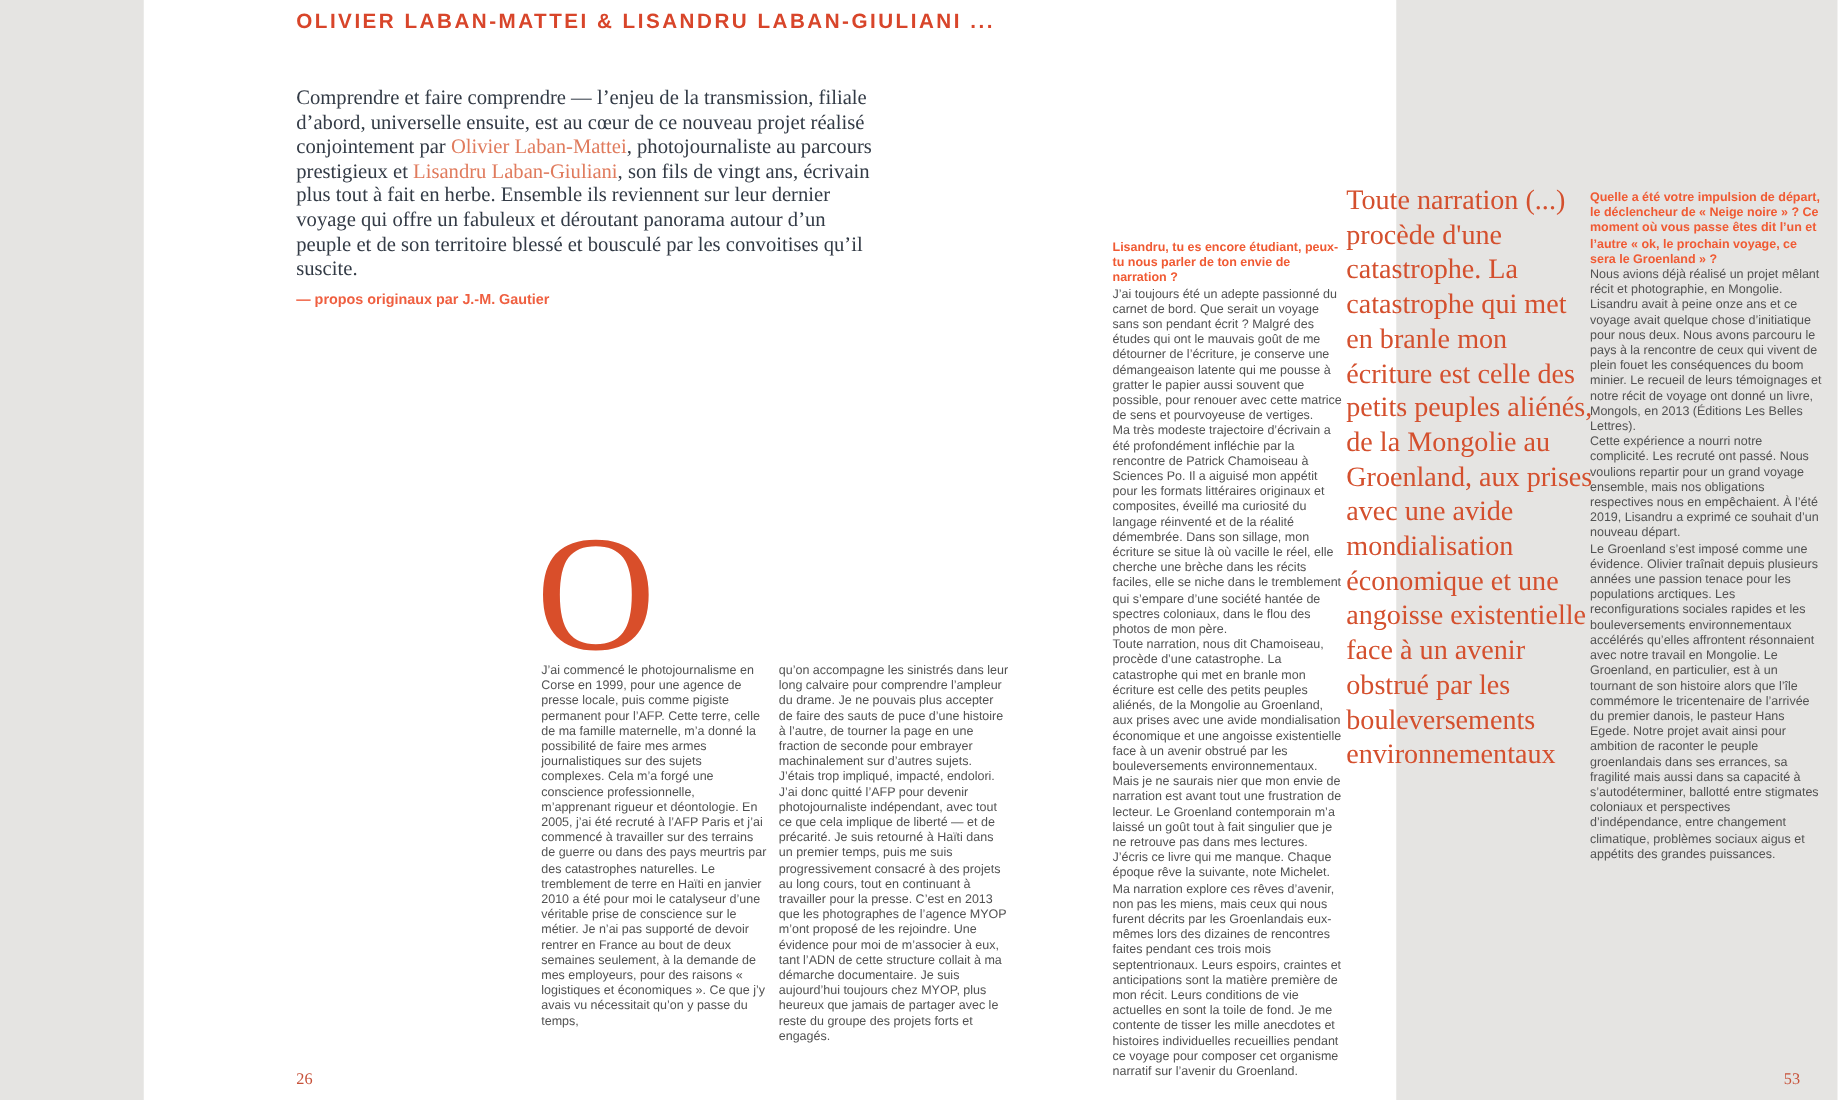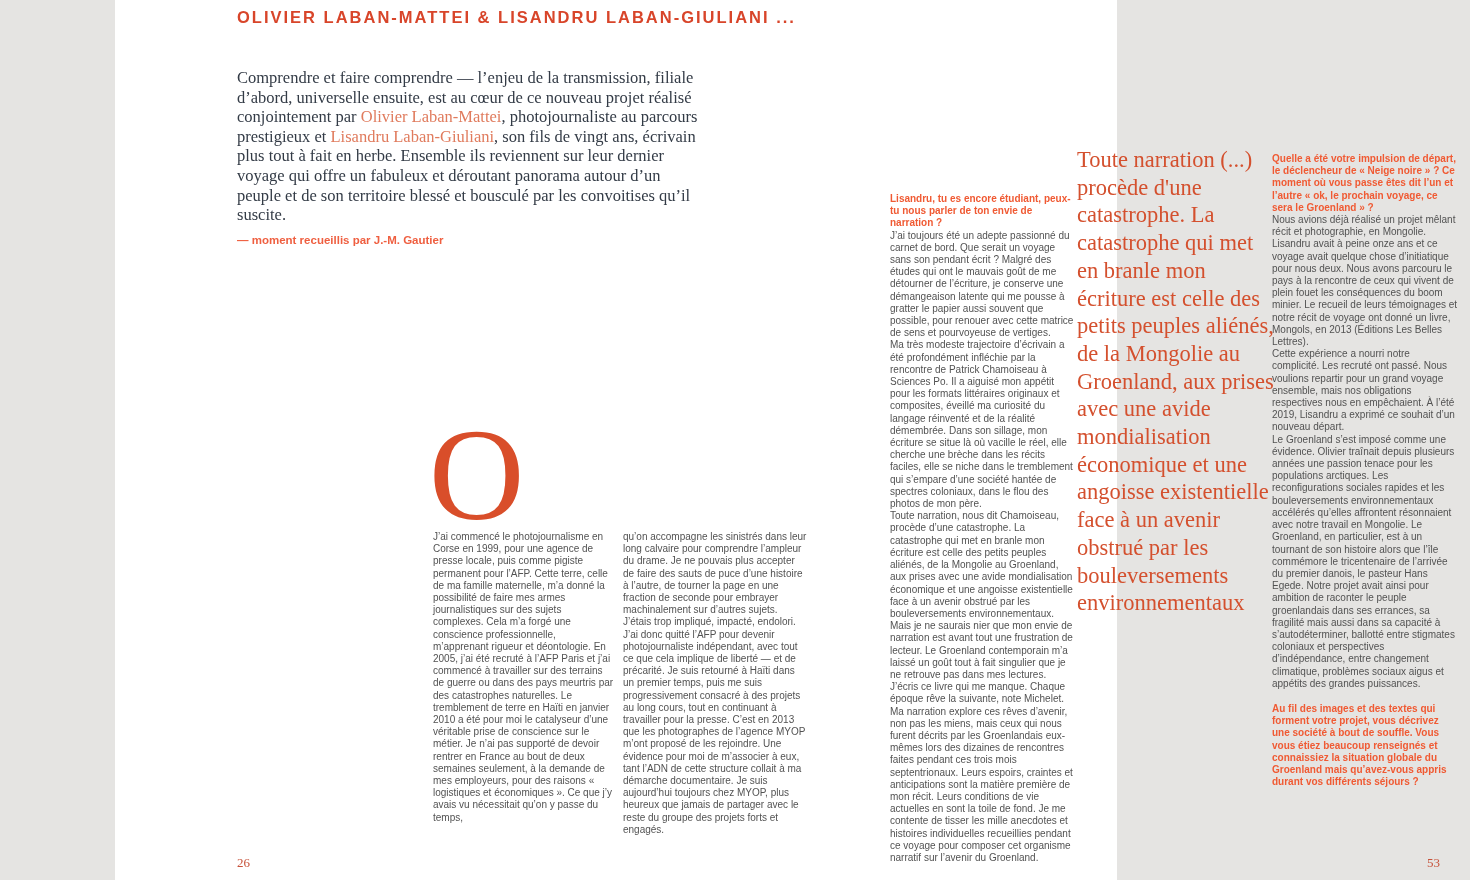--- a/index.html
+++ b/index.html
@@ -65,21 +65,21 @@
 </style>
 </head>
 <body>
 
 <div class="spread">
 
   <h1 class="abs page-title">OLIVIER LABAN-MATTEI &amp; LISANDRU LABAN-GIULIANI ...</h1>
 
   <p class="abs intro"><span>Comprendre et faire comprendre — l’enjeu de la transmission, filiale d’abord, universelle ensuite, est au cœur de ce nouveau projet réalisé conjointement par </span><span class="name">Olivier Laban-Mattei</span><span>, photojournaliste au parcours prestigieux et </span><span class="name">Lisandru Laban-Giuliani</span><span>, son fils de vingt ans, écrivain plus tout à fait en herbe. Ensemble ils reviennent sur leur dernier voyage qui offre un fabuleux et déroutant panorama autour d’un peuple et de son territoire blessé et bousculé par les convoitises qu’il suscite.</span></p>
 
-  <p class="abs byline">— moment recueillis par J.-M. Gautier</p>
+  <p class="abs byline">— propos originaux par J.-M. Gautier</p>
 
   <div class="abs dropcap">O</div>
 
   <div class="abs col col1">
     <p>J’ai commencé le photojournalisme en Corse en 1999, pour une agence de presse locale, puis comme pigiste permanent pour l’AFP. Cette terre, celle de ma famille maternelle, m’a donné la possibilité de faire mes armes journalistiques sur des sujets complexes. Cela m’a forgé une conscience professionnelle, m’apprenant rigueur et déontologie. En 2005, j’ai été recruté à l’AFP Paris et j’ai commencé à travailler sur des terrains de guerre ou dans des pays meurtris par des catastrophes naturelles. Le tremblement de terre en Haïti en janvier 2010 a été pour moi le catalyseur d’une véritable prise de conscience sur le métier. Je n’ai pas supporté de devoir rentrer en France au bout de deux semaines seulement, à la demande de mes employeurs, pour des raisons « logistiques et économiques ». Ce que j’y avais vu nécessitait qu’on y passe du temps,</p>
   </div>
 
   <div class="abs col col2">
     <p>qu’on accompagne les sinistrés dans leur long calvaire pour comprendre l’ampleur du drame. Je ne pouvais plus accepter de faire des sauts de puce d’une histoire à l’autre, de tourner la page en une fraction de seconde pour embrayer machinalement sur d’autres sujets. J’étais trop impliqué, impacté, endolori. J’ai donc quitté l’AFP pour devenir photojournaliste indépendant, avec tout ce que cela implique de liberté — et de précarité. Je suis retourné à Haïti dans un premier temps, puis me suis progressivement consacré à des projets au long cours, tout en continuant à travailler pour la presse. C’est en 2013 que les photographes de l’agence MYOP m’ont proposé de les rejoindre. Une évidence pour moi de m’associer à eux, tant l’ADN de cette structure collait à ma démarche documentaire. Je suis aujourd’hui toujours chez MYOP, plus heureux que jamais de partager avec le reste du groupe des projets forts et engagés.</p>
   </div>
@@ -95,21 +95,20 @@
   <blockquote class="abs pull-quote">Toute narration (...) procède d'une catastrophe. La catastrophe qui met en branle mon écriture est celle des petits peuples aliénés, de la Mongolie au Groenland, aux prises avec une avide mondialisation économique et une angoisse existentielle face à un avenir obstrué par les bouleversements environnementaux</blockquote>
 
   <div class="abs col col5">
     <div class="qa">
       <p class="question">Quelle a été votre impulsion de départ, le déclencheur de « Neige noire » ? Ce moment où vous passe êtes dit l’un et l’autre « ok, le prochain voyage, ce sera le Groenland » ?</p>
       <p>Nous avions déjà réalisé un projet mêlant récit et photographie, en Mongolie. Lisandru avait à peine onze ans et ce voyage avait quelque chose d’initiatique pour nous deux. Nous avons parcouru le pays à la rencontre de ceux qui vivent de plein fouet les conséquences du boom minier. Le recueil de leurs témoignages et notre récit de voyage ont donné un livre, Mongols, en 2013 (Éditions Les Belles Lettres).</p>
       <p>Cette expérience a nourri notre complicité. Les recruté ont passé. Nous voulions repartir pour un grand voyage ensemble, mais nos obligations respectives nous en empêchaient. À l’été 2019, Lisandru a exprimé ce souhait d’un nouveau départ.</p>
       <p>Le Groenland s’est imposé comme une évidence. Olivier traînait depuis plusieurs années une passion tenace pour les populations arctiques. Les reconfigurations sociales rapides et les bouleversements environnementaux accélérés qu’elles affrontent résonnaient avec notre travail en Mongolie. Le Groenland, en particulier, est à un tournant de son histoire alors que l’île commémore le tricentenaire de l’arrivée du premier danois, le pasteur Hans Egede. Notre projet avait ainsi pour ambition de raconter le peuple groenlandais dans ses errances, sa fragilité mais aussi dans sa capacité à s’autodéterminer, ballotté entre stigmates coloniaux et perspectives d’indépendance, entre changement climatique, problèmes sociaux aigus et appétits des grandes puissances.</p>
     </div>
     <div class="qa">
-      <p class="question">Au fil des images et des textes qui forment votre projet, vous décrivez une société à bout de souffle. Vous vous étiez beaucoup renseignés et connaissiez la situation globale du Groenland mais qu’avez-vous appris durant vos différents séjours ?</p>
     </div>
   </div>
 
   <div class="abs page-num pg-left">26</div>
 
   <div class="abs page-num pg-right">53</div>
 
 </div>
 
 </body></html>

